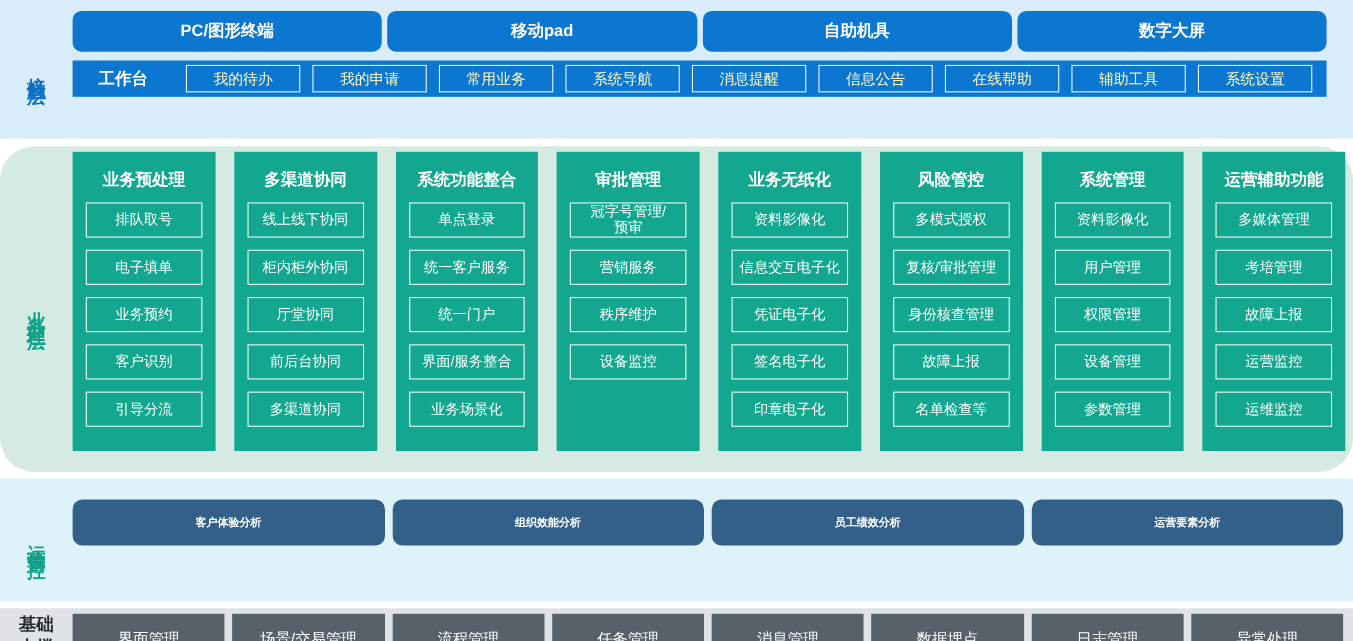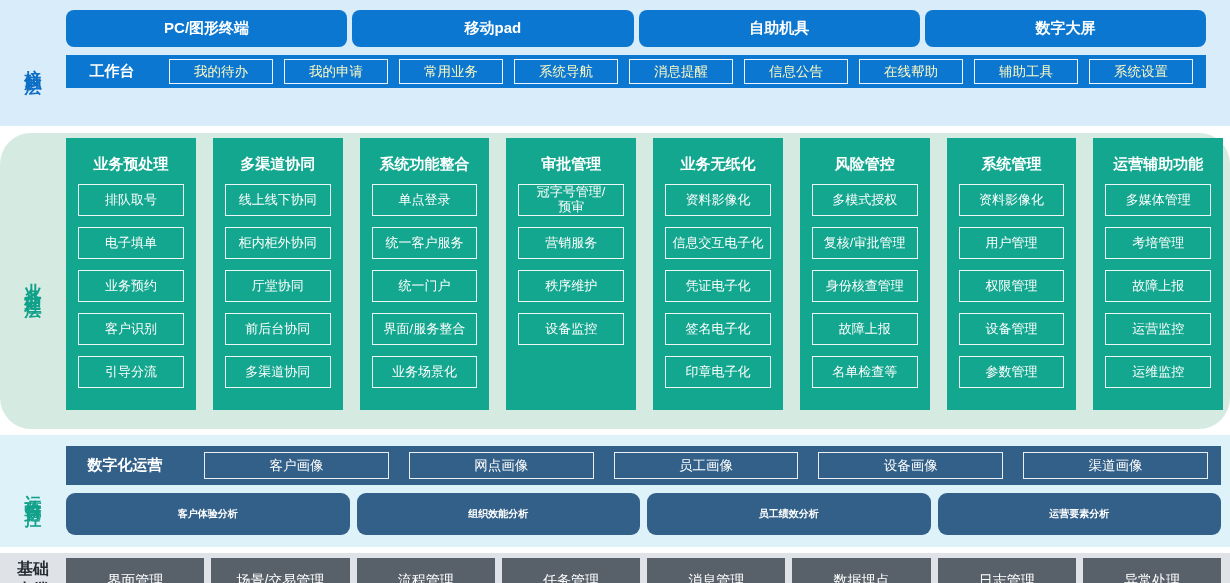--- a/index.html
+++ b/index.html
@@ -232,34 +232,20 @@
 
       </div>
 
   </div>
 </div>
 
 <div class="section section-ops">
   <div class="v-label ops">
     <span>运营管控</span>
   </div>
-  <div class="ops-bar">
-    <span class="ops-label">数字化运营</span>
-
-      <div class="ops-item">客户画像</div>
-
-      <div class="ops-item">网点画像</div>
-
-      <div class="ops-item">员工画像</div>
-
-      <div class="ops-item">设备画像</div>
-
-      <div class="ops-item">渠道画像</div>
-
-  </div>
   <div class="ops-analysis">
 
       <div class="ops-analysis-box">客户体验分析</div>
 
       <div class="ops-analysis-box">组织效能分析</div>
 
       <div class="ops-analysis-box">员工绩效分析</div>
 
       <div class="ops-analysis-box">运营要素分析</div>
 

